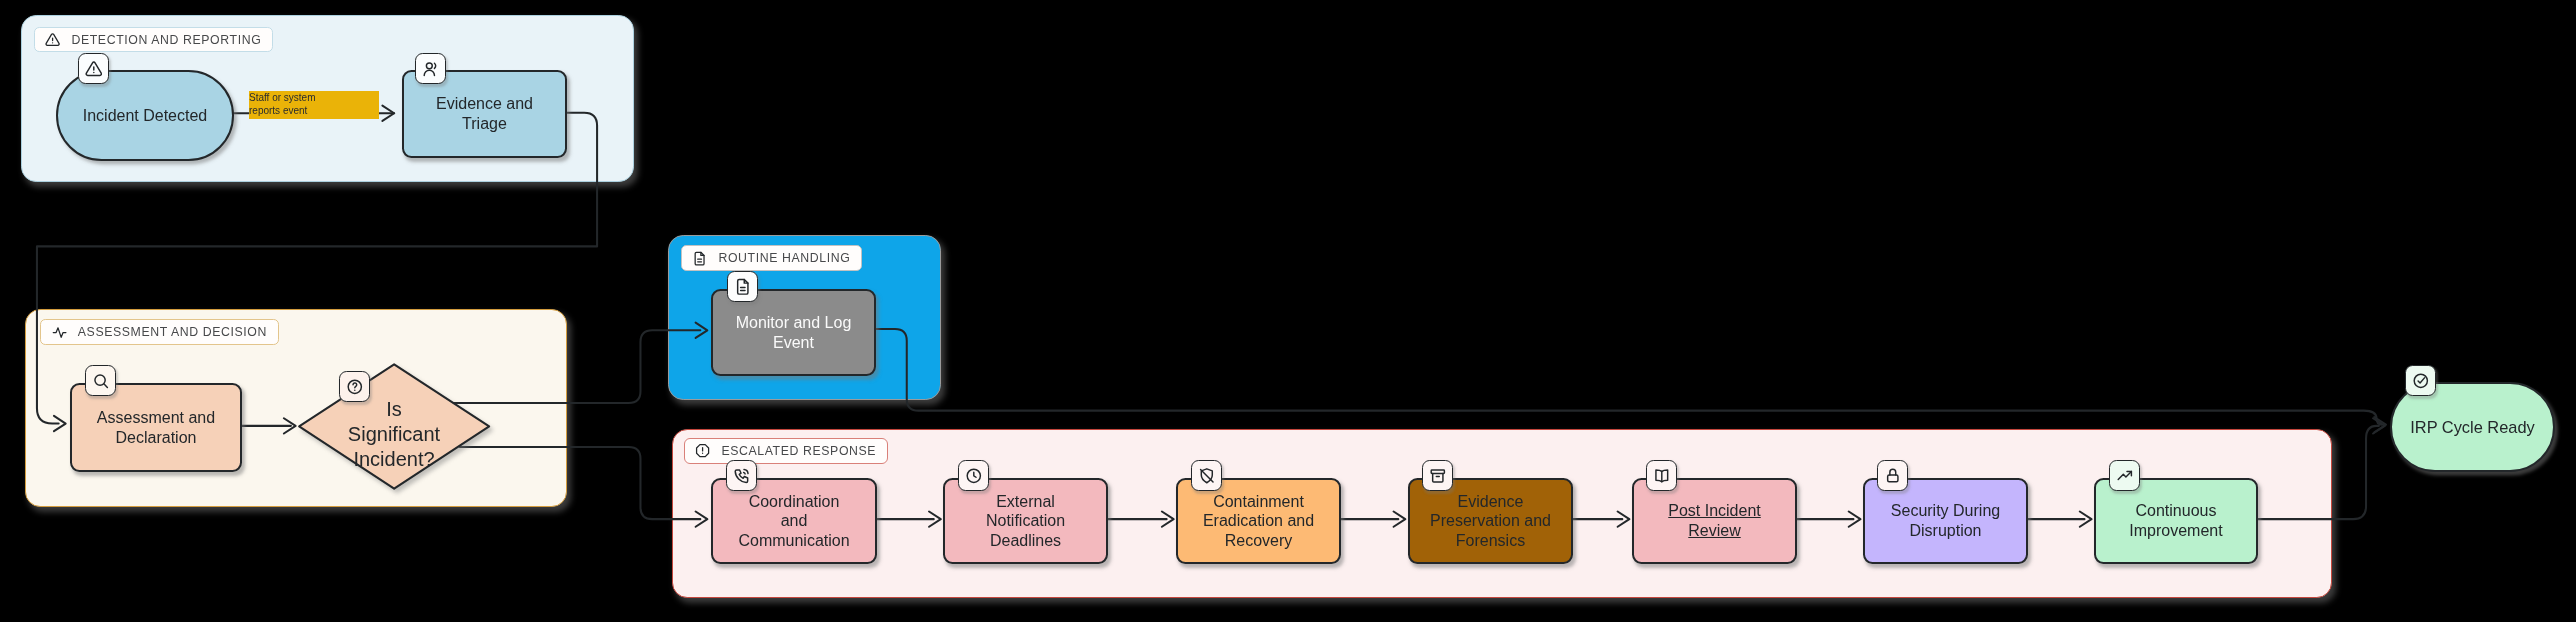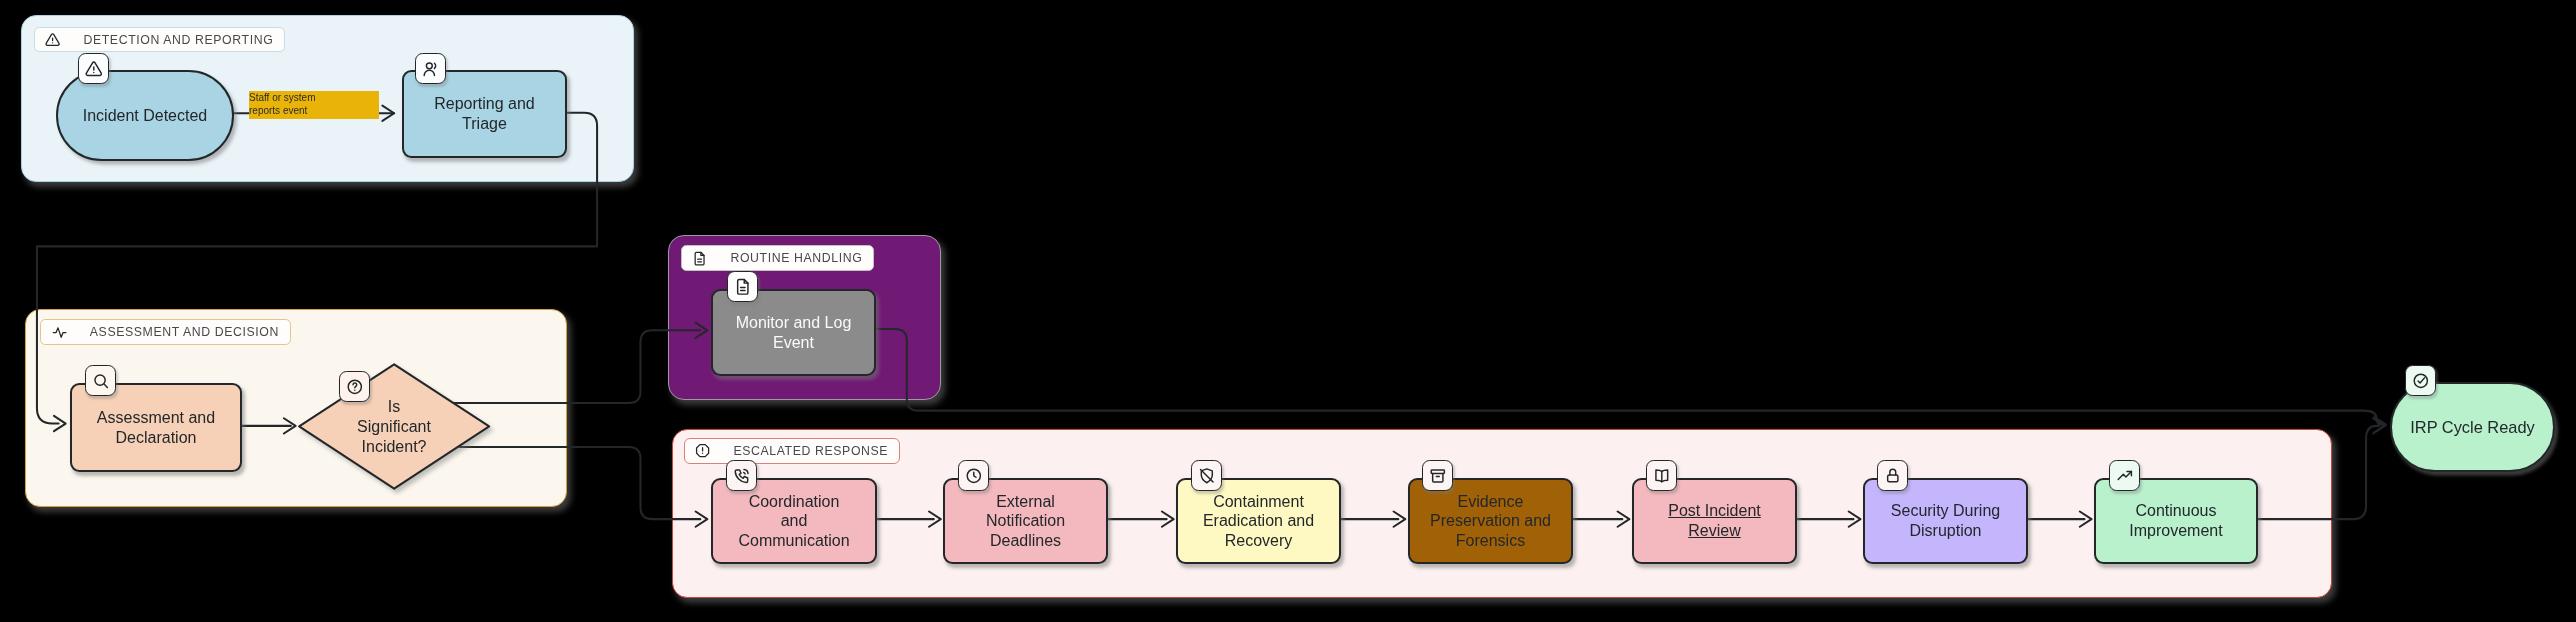--- a/index.html
+++ b/index.html
@@ -6,21 +6,21 @@
   #canvas{
     position:relative;width:2576px;height:623px;background:#000;overflow:hidden;
     font-family:"Liberation Sans", sans-serif;color:#23272a;
   }
   .group{
     position:absolute;border:1.8px solid;border-radius:15.2px;
     box-shadow:3.5px 4.7px 5.9px rgba(150,150,150,.40);
     z-index:1;
   }
   .group-badge{
-    position:absolute;height:23.5px;display:flex;align-items:center;gap:23px;
+    position:absolute;height:23.5px;display:flex;align-items:center;gap:11px;
     padding:0 10.6px;background:#fffdfc;border:1.2px solid;border-radius:5.3px;
     font-size:12.3px;letter-spacing:0.6px;color:#47484a;white-space:nowrap;
   }
   .group-badge svg{flex:0 0 auto;}
   #edges{position:absolute;left:0;top:0;z-index:2;pointer-events:none;}
   .node{
     position:absolute;display:flex;align-items:center;justify-content:center;
     border:2.1px solid #23272a;border-radius:9.4px;
     box-shadow:2.9px 3.5px 3.5px rgba(120,120,120,.5);
     font-size:16px;line-height:1.22;text-align:center;white-space:pre-line;
@@ -31,21 +31,21 @@
     position:absolute;width:29px;height:29px;border:1.8px solid #23272a;border-radius:7.6px;
     display:flex;align-items:center;justify-content:center;
     box-shadow:1.8px 2.3px 2.3px rgba(120,120,120,.35);
     z-index:4;
   }
   .edge-label{
     position:absolute;z-index:3;text-align:left;font-size:10px;line-height:1.26;
     color:#2a2d2e;background:#eab308;white-space:pre-line;padding:1.2px 0;
   }
   .diamond-label{
-    position:absolute;z-index:3;text-align:center;font-size:16px;line-height:1.24;
+    position:absolute;z-index:3;text-align:center;font-size:20px;line-height:1.24;
     white-space:pre-line;
   }
   svg.icon{stroke:#23272a;fill:none;stroke-width:2;stroke-linecap:round;stroke-linejoin:round;}
 </style>
 </head>
 <body>
 
 <div id="canvas">
 
   <div class="group" style="left:21px;top:15.2px;width:611px;height:165px;background:#e9f3f8;border-color:#abd0df;">
@@ -61,21 +61,21 @@
 
   <div class="group" style="left:25px;top:309px;width:540px;height:196px;background:#fbf7ee;border-color:#d49d3e;">
     <div class="group-badge" style="left:14px;top:9.4px;border-color:#e3c58c;">
       <svg class="icon" width="15.2" height="15.2" viewBox="0 0 24 24" aria-hidden="true">
         <polyline points="2 12 6.5 12 9.5 4.5 14.5 19.5 17.5 12 22 12"></polyline>
       </svg>
       <span>ASSESSMENT AND DECISION</span>
     </div>
   </div>
 
-  <div class="group" style="left:668px;top:235px;width:271px;height:163px;background:#701a75;border-color:#9b9b9b;border-radius:16px;">
+  <div class="group" style="left:668px;top:235px;width:271px;height:163px;background:#0ea5e9;border-color:#9b9b9b;">
     <div class="group-badge" style="left:11.7px;top:9.4px;border-color:#c2c2c2;">
       <svg class="icon" width="15.2" height="15.2" viewBox="0 0 24 24" aria-hidden="true">
         <path d="M14 2H7a2 2 0 0 0-2 2v16a2 2 0 0 0 2 2h10a2 2 0 0 0 2-2V7z"></path>
           <path d="M14 2v5h5"></path>
           <line x1="9" y1="13" x2="15" y2="13"></line>
           <line x1="9" y1="17" x2="15" y2="17"></line>
       </svg>
       <span>ROUTINE HANDLING</span>
     </div>
   </div>
@@ -128,42 +128,42 @@
     <path d="M4046 713 L4066 726 L4046 739"></path>
 
     <polygon points="510,727 672,621 834,727 672,833" style="fill:#f6d1b8;stroke:#23272a;stroke-width:3.5;filter:drop-shadow(5px 6px 4px rgba(120,120,120,.45));"></polygon>
   </svg>
 
   <div class="edge-label" style="left:249px;top:91px;width:130px;">Staff or system
 reports event</div>
 
   <div class="node stadium" style="left:56px;top:70px;width:174px;height:87px;background:#a9d4e4;">Incident Detected</div>
 
-  <div class="node" style="left:402px;top:70px;width:161px;height:84px;background:#a9d4e4;">Reporting and
+  <div class="node" style="left:402px;top:70px;width:161px;height:84px;background:#a9d4e4;">Evidence and
 Triage</div>
 
   <div class="node" style="left:70px;top:383px;width:168px;height:85px;background:#f6d1b8;">Assessment and
 Declaration</div>
 
   <div class="diamond-label" style="left:306px;top:397px;width:176px;">Is
 Significant
 Incident?</div>
 
   <div class="node" style="left:711px;top:289px;width:161px;height:83px;background:#8b8b8b;color:#fafafa;">Monitor and Log
 Event</div>
 
   <div class="node" style="left:711px;top:478px;width:162px;height:82px;background:#f3b9be;">Coordination
 and
 Communication</div>
 
   <div class="node" style="left:943px;top:478px;width:161px;height:82px;background:#f3b9be;">External
 Notification
 Deadlines</div>
 
-  <div class="node" style="left:1176px;top:478px;width:161px;height:82px;background:#fef9c3;">Containment
+  <div class="node" style="left:1176px;top:478px;width:161px;height:82px;background:#fdba74;">Containment
 Eradication and
 Recovery</div>
 
   <div class="node" style="left:1408px;top:478px;width:161px;height:82px;background:#a16207;">Evidence
 Preservation and
 Forensics</div>
 
   <div class="node" style="left:1632px;top:478px;width:161px;height:82px;background:#f3b9be;text-decoration:underline;">Post Incident
 Review</div>
 

